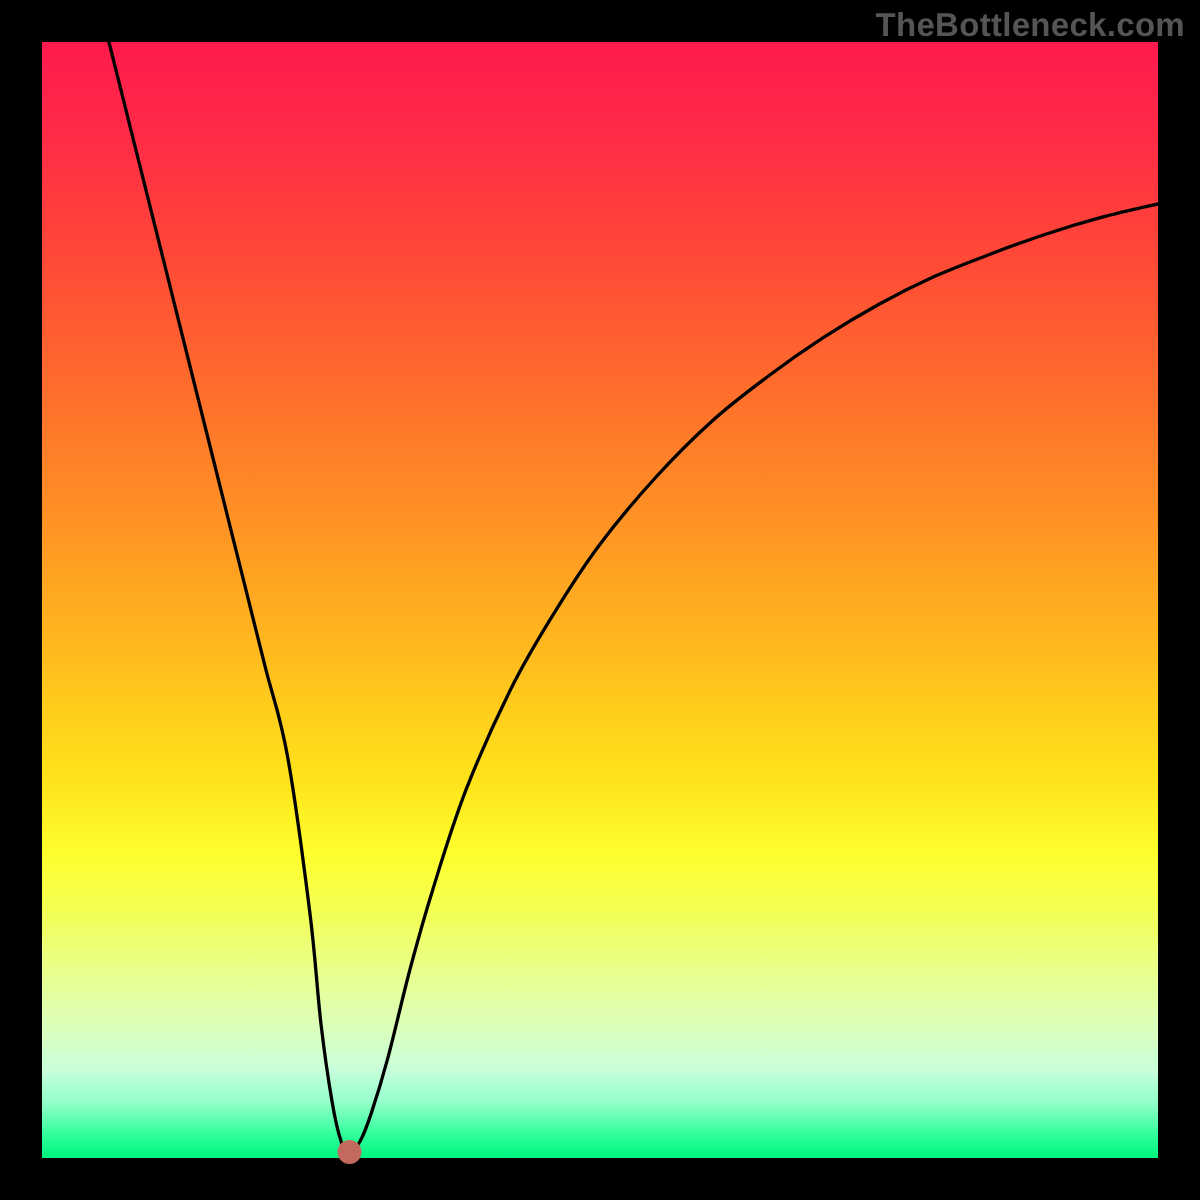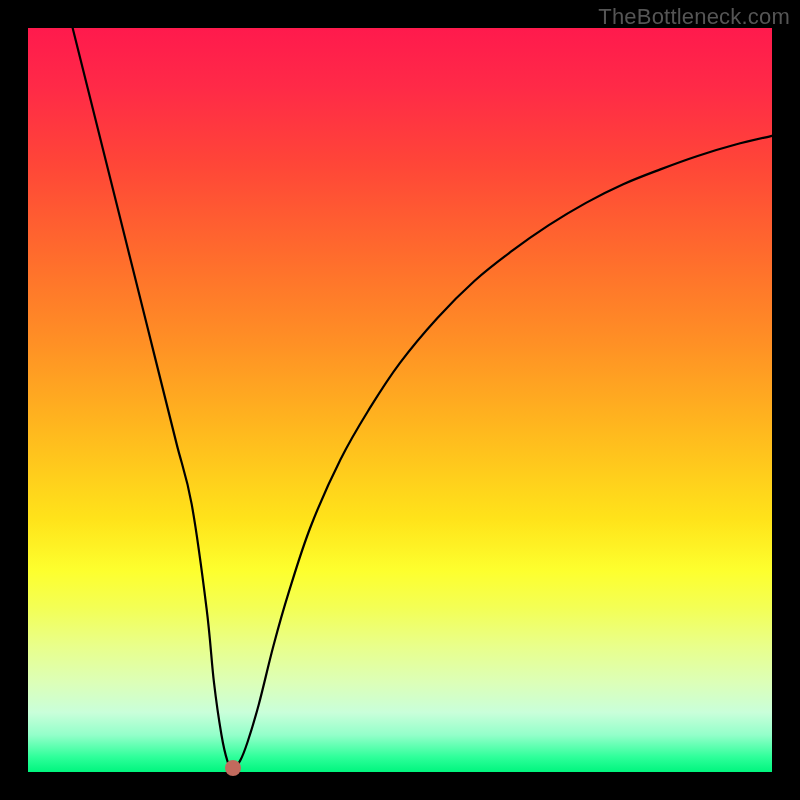--- a/index.html
+++ b/index.html
@@ -10,21 +10,21 @@
     overflow: hidden;
     position: relative;
     font-family: Arial, Helvetica, sans-serif;
   }
   .watermark {
     position: absolute;
     top: 4px;
     right: 10px;
     color: #555;
     font-size: 22px;
-    font-weight: 400;
+    font-weight: 700;
     z-index: 10;
     letter-spacing: 0.2px;
   }
   .plot-area {
     position: absolute;
     left: 28px;
     top: 28px;
     width: 744px;
     height: 744px;
     background: linear-gradient(to bottom,

